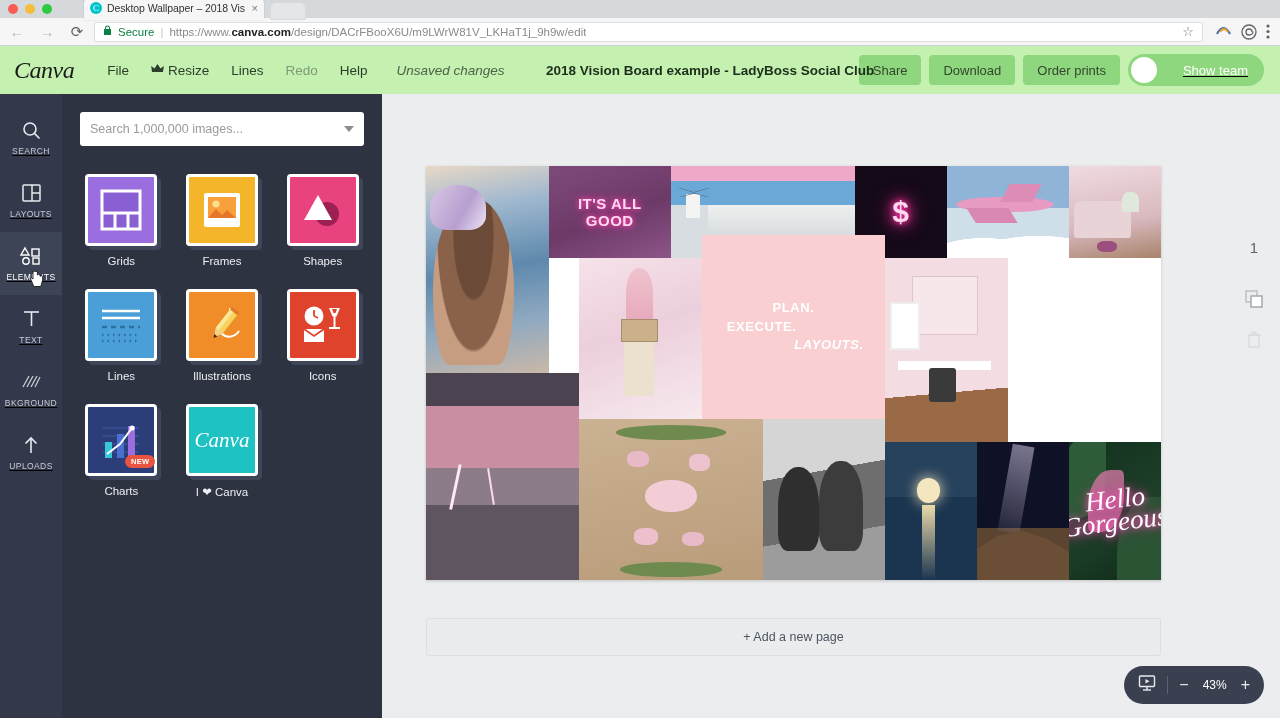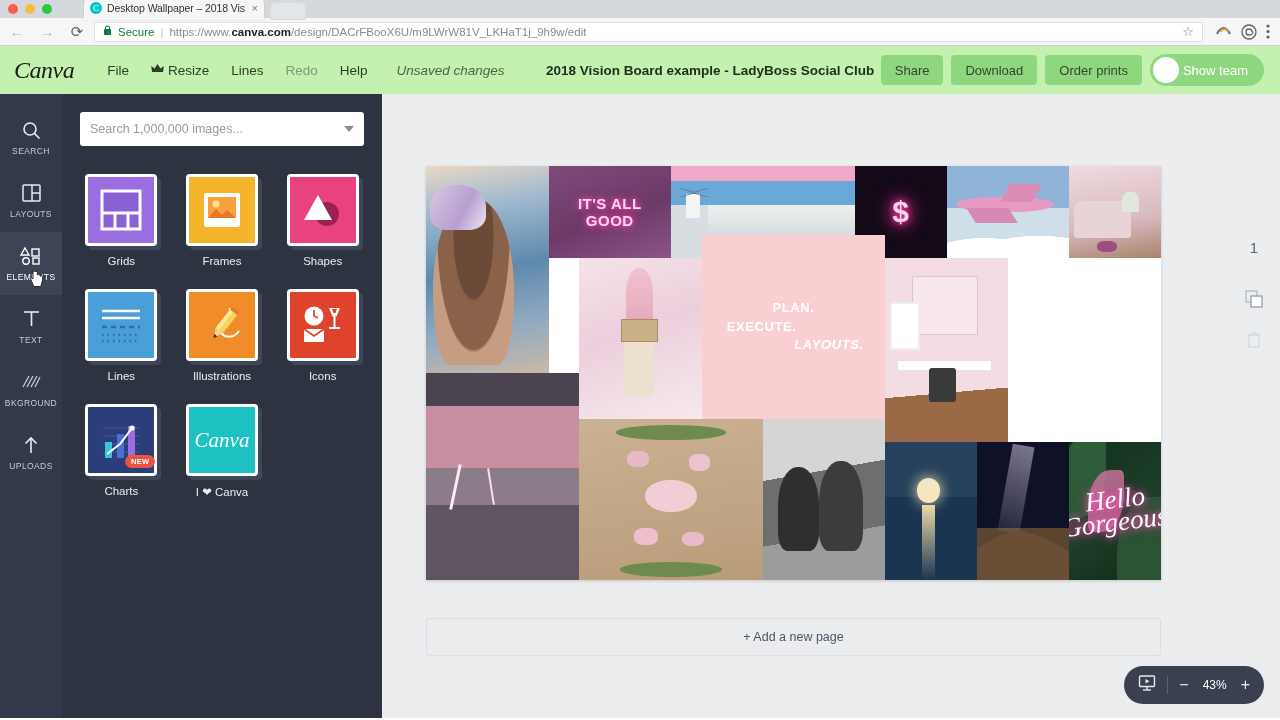--- a/index.html
+++ b/index.html
@@ -102,38 +102,40 @@
   .top-right {
     margin-left: auto; display: flex; align-items: center; gap: 8px;
   }
   .gbtn {
     background: #8fd77e; color: #33452f; font-size: 13px;
     height: 30px; padding: 0 14px; border: none; border-radius: 4px;
     display: flex; align-items: center; cursor: pointer;
   }
   .teambtn {
     background: #8fd77e; border-radius: 16px; height: 32px;
-    display: flex; align-items: center; padding: 0 16px 0 3px; gap: 4px;
+    display: flex; align-items: center; padding: 0 16px 0 3px; gap: 26px;
     cursor: pointer;
+    text-decoration: underline;
   }
   .teamavatar { width: 26px; height: 26px; border-radius: 50%; background: #fff; flex: 0 0 auto; }
   .teamlabel { font-size: 13px; color: #fff; white-space: nowrap; }
 
   
   .app { display: flex; height: 624px; }
 
   
   .rail {
     width: 62px; background: #33394a; flex: 0 0 auto;
     display: flex; flex-direction: column; padding-top: 12px;
   }
   .rail-item {
     height: 63px; display: flex; flex-direction: column;
     align-items: center; justify-content: center; gap: 5px; cursor: pointer;
     position: relative;
+    text-decoration: underline;
   }
   .rail-item.active { background: #3d4456; }
   .rail-ico { color: #e8eaee; display: flex; align-items: center; justify-content: center; height: 22px; }
   .rail-lab { font-size: 8.5px; color: #c8cbd4; letter-spacing: 0.4px; }
   .rail-item.active .rail-lab { color: #fff; }
 
   .cursor-hand {
     position: absolute; left: 30px; top: 38px; width: 14px; height: 18px;
     pointer-events: none;
   }

